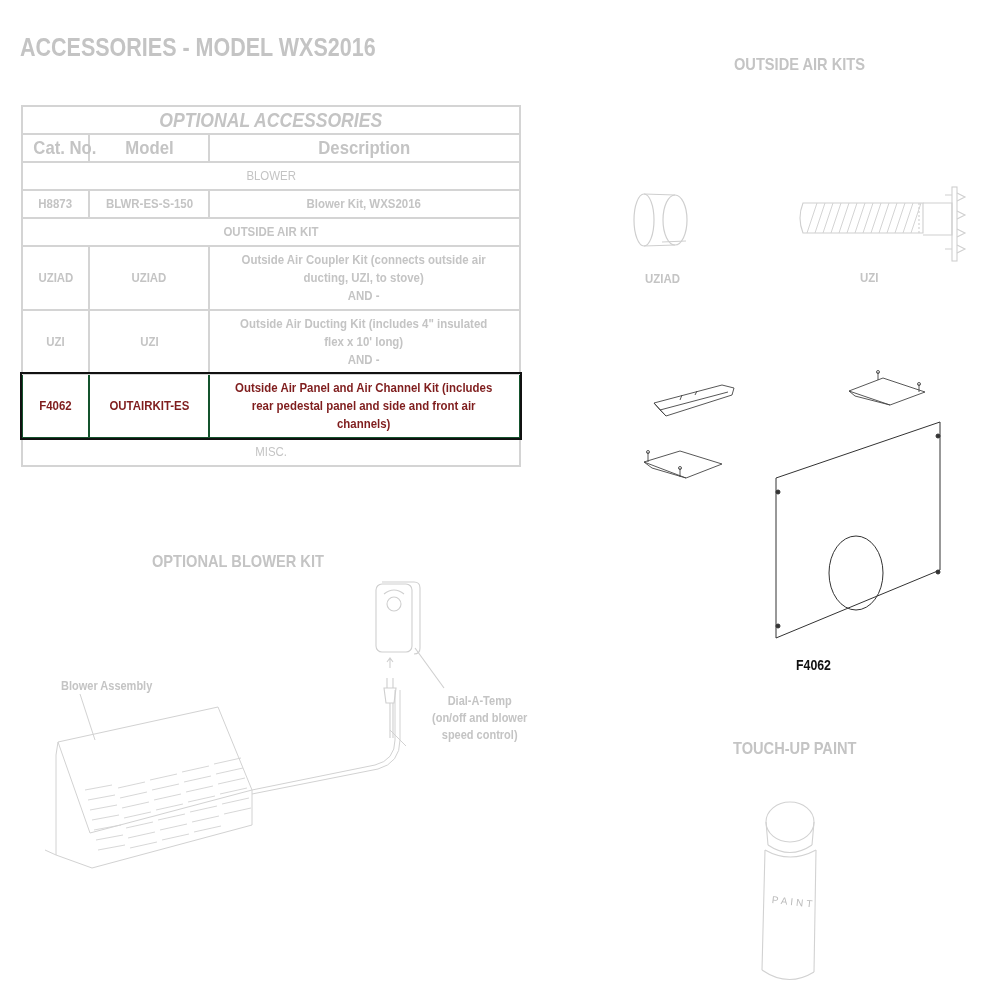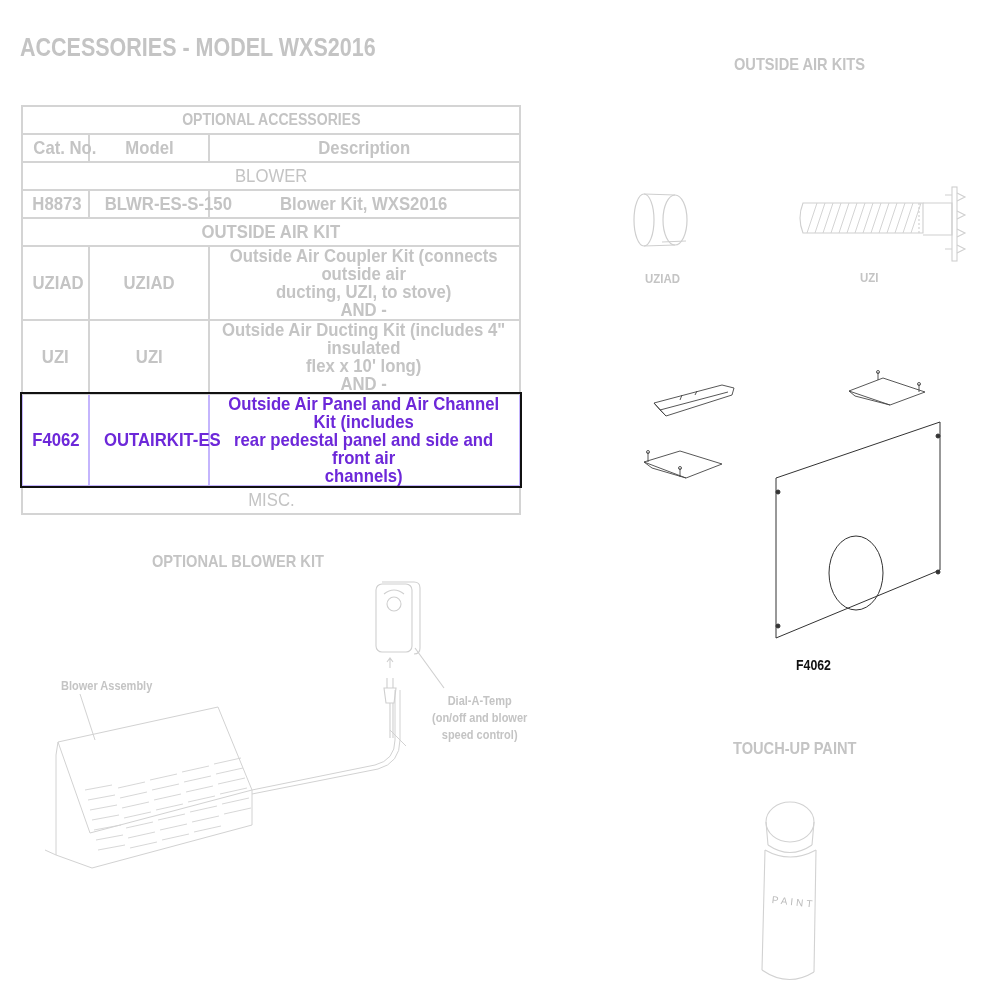--- a/index.html
+++ b/index.html
@@ -4,29 +4,29 @@
   <style>
     html, body { margin: 0; padding: 0; background: #ffffff; }
     body { width: 1000px; height: 1000px; position: relative; overflow: hidden;
            font-family: "Liberation Sans", sans-serif; color: #c8c8c8; }
     .title { position: absolute; left: 20px; top: 33px; font-size: 25px; font-weight: bold;
              color: #c4c4c4; letter-spacing: 0px; transform: scaleX(0.86); transform-origin: left; white-space: nowrap; }
     .section-title { position: absolute; font-size: 17px; font-weight: bold; color: #c4c4c4;
                      transform: scaleX(0.86); transform-origin: left; white-space: nowrap; }
     table.acc { position: absolute; left: 21px; top: 105px; width: 498px; border-collapse: collapse;
                 table-layout: fixed; }
-    table.acc td, table.acc th { border: 2px solid #d4d4d4; font-size: 19px; color: #c4c4c4;
+    table.acc td, table.acc th { border: 2px solid #d4d4d4; font-size: 13px; color: #c4c4c4;
                 font-weight: bold; padding: 0 6px; line-height: 18px; }
     table.acc .center { text-align: center; }
-    table.acc .hdr { height: 26px; font-size: 16px; }
+    table.acc .hdr { height: 26px; font-size: 20px; font-style: italic; }
     table.acc .colhdr { height: 26px; font-weight: bold; font-size: 19px; }
     table.acc .row1 { height: 26px; }
     table.acc .row3 { height: 62px; }
     table.acc td.desc { text-align: center; }
-    table.acc tr.highlight td { border: 2px solid #c4b5fd; color: #6d28d9; }
+    table.acc tr.highlight td { border: 2px solid #14532d; color: #7f1d1d; }
     table.acc tr.highlight { outline: 2px solid #111111; }
     .txt { display: inline-block; transform: scaleX(0.88); transform-origin: center; white-space: nowrap; }
     .txt-left { display: inline-block; transform: scaleX(0.88); transform-origin: left; white-space: pre-line; width: 113%; }
     .label { position: absolute; font-size: 13px; font-weight: bold; color: #c4c4c4; white-space: nowrap;
              transform: scaleX(0.88); transform-origin: left; }
     .label-dark { color: #111111; font-size: 14px; }
     svg { position: absolute; overflow: visible; }
   </style>
 </head>
 <body>

